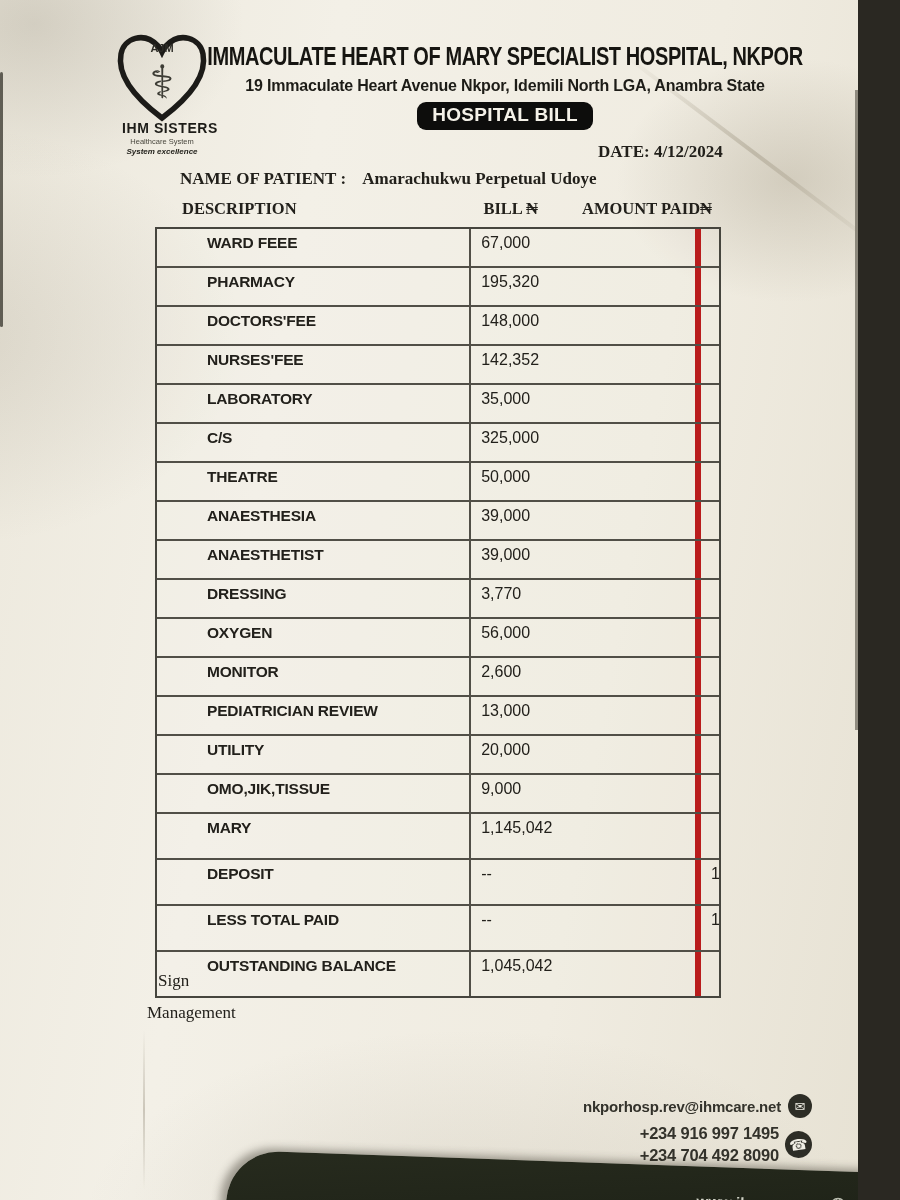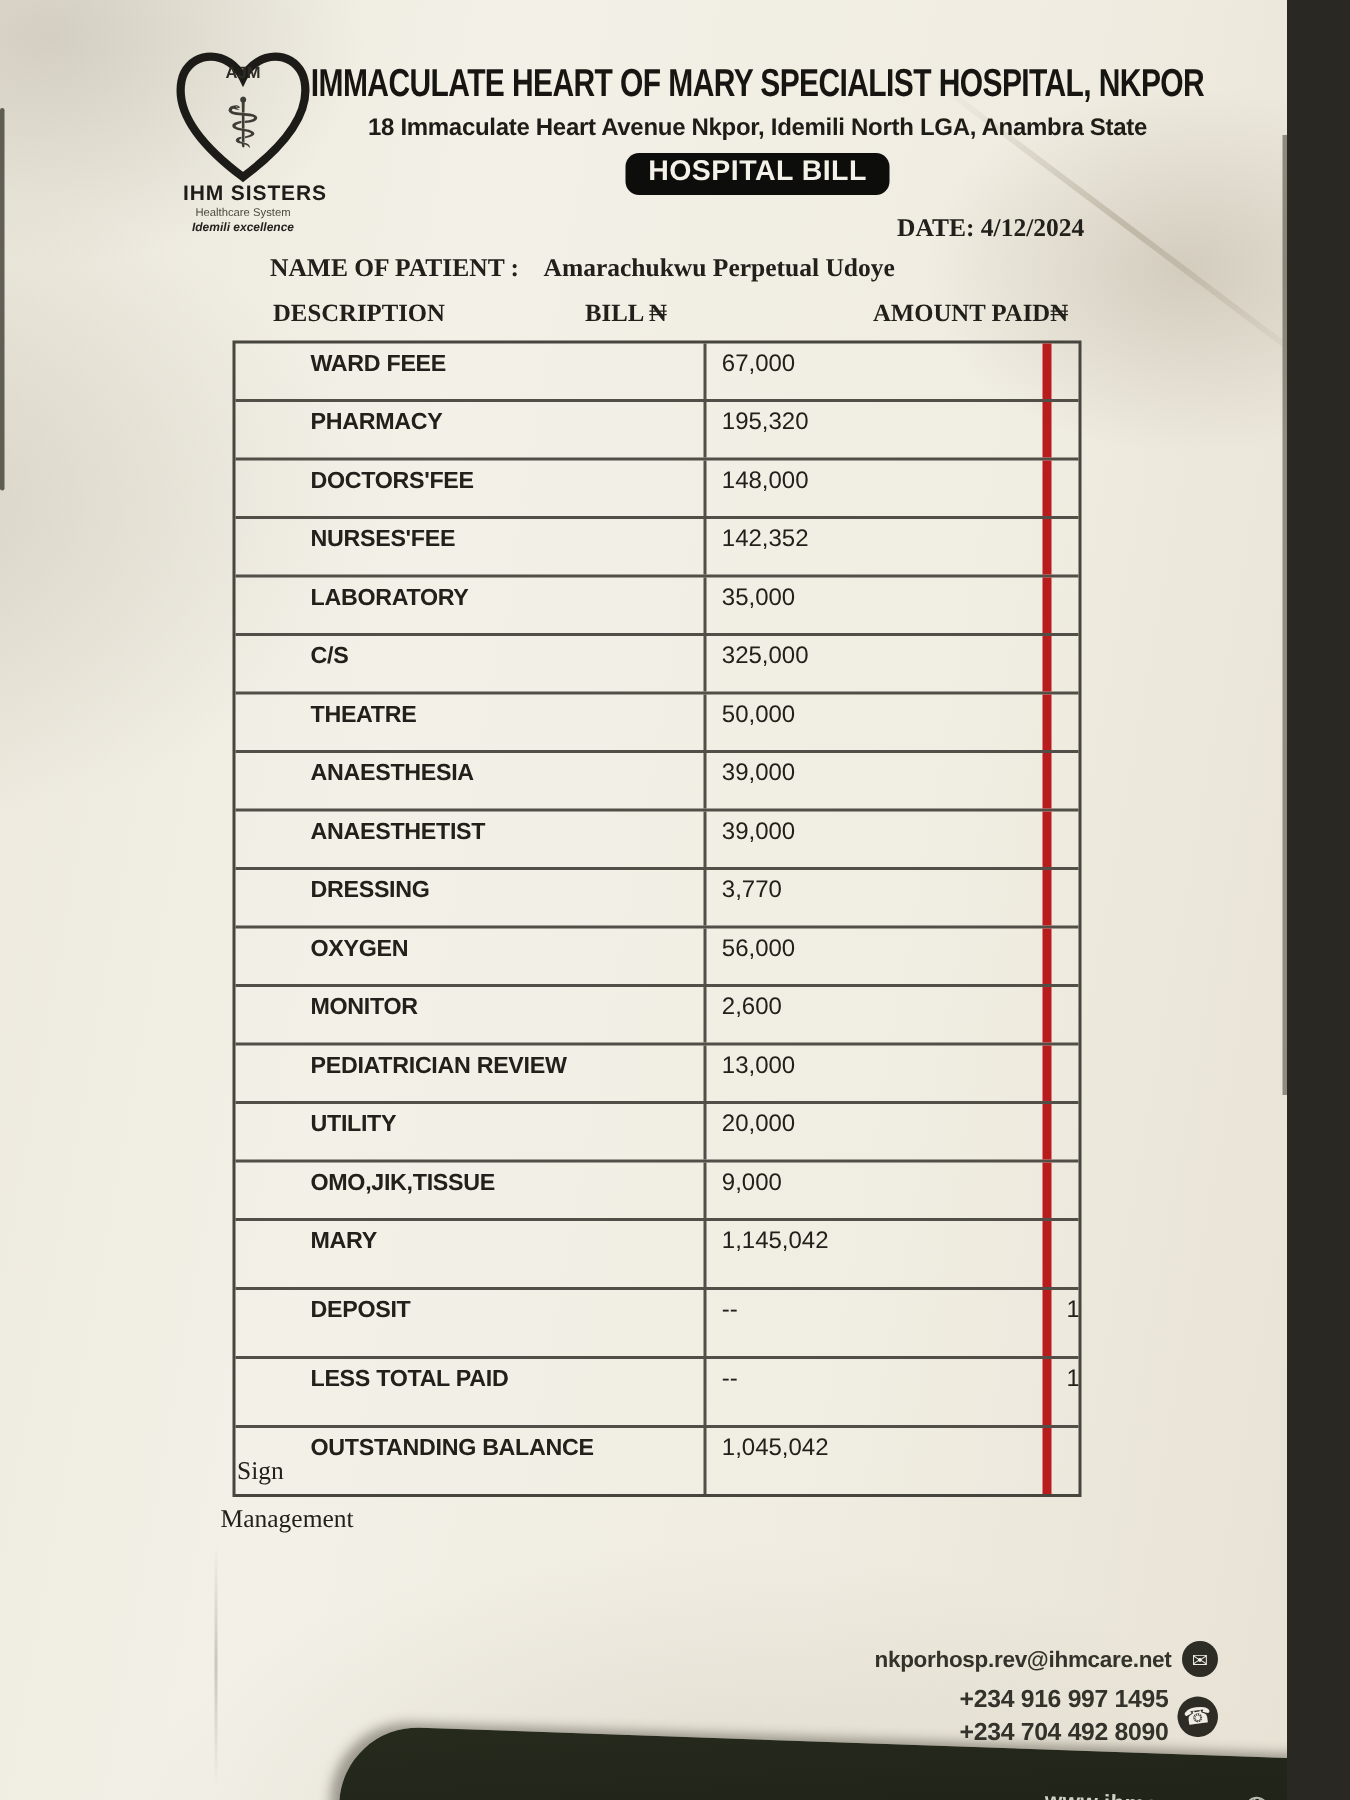--- a/index.html
+++ b/index.html
@@ -38,21 +38,21 @@
 
   .serif{font-family:"Liberation Serif","DejaVu Serif","DejaVu Sans",serif;}
   .date-line{position:absolute;left:598px;top:142px;font-size:17px;font-weight:bold;}
   .patient-line{position:absolute;left:180px;top:169px;font-size:17px;font-weight:bold;}
   .patient-line .pname{margin-left:12px;}
 
   
   .table-wrap{position:absolute;left:155px;top:199px;width:566px;}
   .col-headers{display:flex;font-size:16.5px;font-weight:bold;height:28px;}
   .col-h1{width:235px;padding-left:27px;box-sizing:border-box;}
-  .col-h2{width:188px;text-align:left;box-sizing:border-box;padding-right:40px;}
+  .col-h2{width:188px;text-align:right;box-sizing:border-box;padding-right:40px;}
   .col-h3{width:143px;white-space:nowrap;box-sizing:border-box;padding-left:4px;}
   .tbody{border:2px solid #46453e;background:rgba(255,255,255,.06);}
   .bill-row{display:flex;height:37px;border-bottom:2px solid #514f47;}
   .bill-row:nth-child(n+16){height:44px;}
   .bill-row:last-child{border-bottom:none;}
   .cell{box-sizing:border-box;padding:4px 8px 0 10px;font-size:15.5px;line-height:1.25;overflow:hidden;margin-left:40px;}
   .cell-desc{width:235px;font-weight:bold;letter-spacing:-.2px;}
   .cell-bill{width:188px;border-left:2px solid #514f47;font-weight:normal;font-size:16px;}
   .cell-paid{flex:1;border-left:6px solid #b91c1c;font-weight:normal;font-size:16px;}
 
@@ -88,26 +88,26 @@
   <div class="fold"></div>
 
   <div class="logo">
     <svg class="logo-heart" width="104" height="98" viewBox="0 0 104 98">
       <path d="M52 92 C 24 71, 7 49, 11 28 C 14 12, 34 5, 48 20 C 50 22, 51 24, 52 26 C 53 24, 54 22, 56 20 C 70 5, 90 12, 93 28 C 97 49, 80 71, 52 92 Z" fill="none" stroke="#1c1b18" stroke-width="5.5" stroke-linecap="round"></path>
       <text x="52" y="26" text-anchor="middle" font-size="11" font-weight="bold" fill="#2c2b26" font-family="Liberation Sans, DejaVu Sans, sans-serif">AJM</text>
       <text x="52" y="72" text-anchor="middle" font-size="46" fill="#3d3c35" font-family="DejaVu Sans, sans-serif">⚕</text>
     </svg>
     <div class="logo-org">IHM SISTERS</div>
     <div class="logo-tag1">Healthcare System</div>
-    <div class="logo-tag2">Idemili excellence</div>
+    <div class="logo-tag2">System excellence</div>
   </div>
 
   <div class="head-center">
     <div class="hospital-name">IMMACULATE HEART OF MARY SPECIALIST HOSPITAL, NKPOR</div>
-    <div class="address">18 Immaculate Heart Avenue Nkpor, Idemili North LGA, Anambra State</div>
+    <div class="address">19 Immaculate Heart Avenue Nkpor, Idemili North LGA, Anambra State</div>
     <div><span class="badge">HOSPITAL BILL</span></div>
   </div>
 
   <div class="date-line serif">
     <span>DATE:</span>
     <span>4/12/2024</span>
   </div>
 
   <div class="patient-line serif">
     <span>NAME OF PATIENT :</span>

